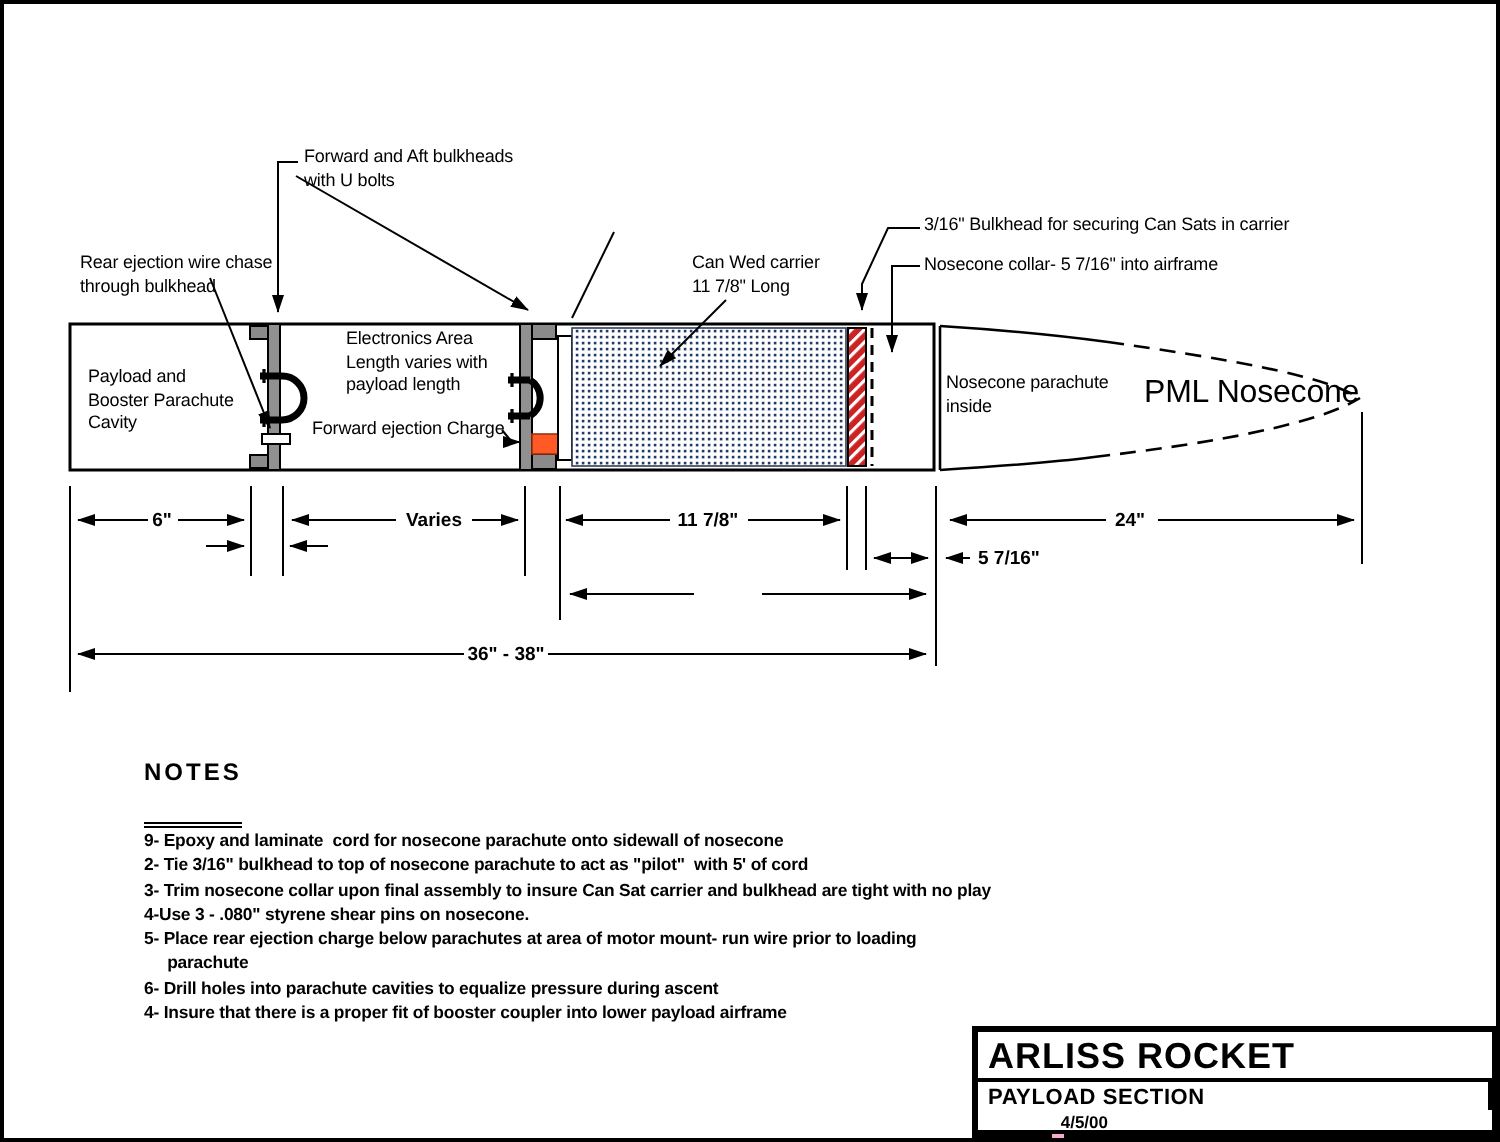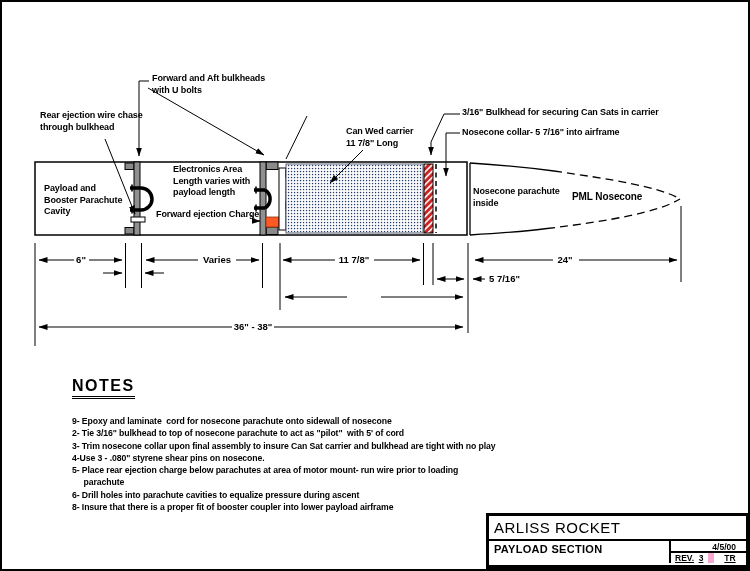--- a/index.html
+++ b/index.html
@@ -1,35 +1,35 @@
 <!DOCTYPE html>
 <html><head>
 <meta charset="utf-8">
 <style>
   html,body{margin:0;padding:0;background:#d8d8d8;}
   #page{position:relative;width:750px;height:571px;background:#ffffff;
         border:2px solid #000;box-sizing:border-box;overflow:hidden;
         font-family:"Liberation Sans",sans-serif;}
   svg{position:absolute;left:0;top:0;}
-  .lbl{position:absolute;font-weight:700;font-size:9px;line-height:11.5px;
+  .lbl{position:absolute;font-weight:400;font-size:9px;line-height:11.5px;
        white-space:pre-line;color:#000;letter-spacing:-0.1px;}
   .dimtxt{font-family:"Liberation Sans",sans-serif;font-weight:700;font-size:9.5px;fill:#000;}
   
   .notes{position:absolute;left:70px;top:375px;}
-  .notes-heading{display:inline-block;font-weight:700;font-size:16px;letter-spacing:1.5px;
-       border-bottom:3px double #000;padding-bottom:1px;margin-bottom:16px;}
+  .notes-heading{display:inline-block;font-weight:700;font-size:12px;letter-spacing:1.5px;
+       border-bottom:3px double #000;padding-bottom:18px;margin-bottom:0;}
   .note-line{font-weight:700;font-size:8.7px;line-height:12.3px;white-space:pre-wrap;
        letter-spacing:-0.1px;}
   
   .tblock{position:absolute;left:484px;top:511px;width:263px;height:60px;
        border:3px solid #000;border-bottom:8px solid #000;box-sizing:border-box;background:#fff;}
-  .tb-title{height:25px;border-bottom:2px solid #000;font-weight:400;font-size:15px;
+  .tb-title{height:25px;border-bottom:2px solid #000;font-weight:700;font-size:18px;
        letter-spacing:0.5px;line-height:24px;padding-left:5px;box-sizing:border-box;
        transform-origin:left center;}
-  .tb-row2{display:flex;height:22px;}
+  .tb-row2{display:flex;height:22px;flex-direction:column;}
   .tb-sub{flex:1;border-right:2px solid #000;font-weight:700;font-size:11px;
        padding:2px 0 0 5px;letter-spacing:0.3px;}
   .tb-right{width:75px;display:flex;flex-direction:column;}
   .tb-date{height:9px;border-bottom:2px solid #000;font-weight:700;font-size:8.5px;
        text-align:right;padding:1px 10px 0 0;}
   .tb-rev{flex:1;display:flex;align-items:center;font-weight:700;font-size:8.5px;text-decoration:underline;}
   .tb-rev-label{padding-left:4px;}
   .tb-rev-num{flex:1;text-align:center;}
   .tb-tr{width:32px;border-left:6px solid #f9a8d4;text-align:center;align-self:stretch;
        display:flex;align-items:center;justify-content:center;}
@@ -141,49 +141,49 @@
     </g>
 
     <text class="dimtxt" x="79" y="261" text-anchor="middle">6"</text>
     <text class="dimtxt" x="215" y="261" text-anchor="middle">Varies</text>
     <text class="dimtxt" x="352" y="261" text-anchor="middle">11 7/8"</text>
     <text class="dimtxt" x="563" y="261" text-anchor="middle">24"</text>
     <text class="dimtxt" x="487" y="280" text-anchor="start">5 7/16"</text>
     <text class="dimtxt" x="251" y="328" text-anchor="middle">36" - 38"</text>
   </svg>
 
-  <div class="lbl" style="left:38px;top:108px">Rear ejection wire chase
+  <div class="lbl" style="left:38px;top:124px">Rear ejection wire chase
 through bulkhead</div>
   <div class="lbl" style="left:150px;top:71px">Forward and Aft bulkheads
 with U bolts</div>
   <div class="lbl" style="left:344px;top:124px">Can Wed carrier
 11 7/8" Long</div>
   <div class="lbl" style="left:460px;top:105px">3/16" Bulkhead for securing Can Sats in carrier</div>
   <div class="lbl" style="left:460px;top:125px">Nosecone collar- 5 7/16" into airframe</div>
   <div class="lbl" style="left:42px;top:181px">Payload and
 Booster Parachute
 Cavity</div>
   <div class="lbl" style="left:171px;top:162px">Electronics Area
 Length varies with
 payload length</div>
   <div class="lbl" style="left:154px;top:207px">Forward ejection Charge</div>
   <div class="lbl" style="left:471px;top:184px">Nosecone parachute
 inside</div>
-  <div class="lbl" style="left:570px;top:189px;font-size:10px">PML Nosecone</div>
+  <div class="lbl" style="left:570px;top:189px;font-size:16px">PML Nosecone</div>
 
   <div class="notes">
     <div class="notes-heading">NOTES</div>
     <div class="note-line">9- Epoxy and laminate  cord for nosecone parachute onto sidewall of nosecone</div>
     <div class="note-line">2- Tie 3/16" bulkhead to top of nosecone parachute to act as "pilot"  with 5' of cord</div>
     <div class="note-line">3- Trim nosecone collar upon final assembly to insure Can Sat carrier and bulkhead are tight with no play</div>
     <div class="note-line">4-Use 3 - .080" styrene shear pins on nosecone.</div>
     <div class="note-line">5- Place rear ejection charge below parachutes at area of motor mount- run wire prior to loading</div>
     <div class="note-line">     parachute</div>
     <div class="note-line">6- Drill holes into parachute cavities to equalize pressure during ascent</div>
-    <div class="note-line">8- Insure that there is a proper fit of booster coupler into lower payload airframe</div>
+    <div class="note-line">4- Insure that there is a proper fit of booster coupler into lower payload airframe</div>
   </div>
 
   <div class="tblock">
     <div class="tb-title">ARLISS ROCKET</div>
     <div class="tb-row2">
       <div class="tb-sub">PAYLOAD SECTION</div>
       <div class="tb-right">
         <div class="tb-date">4/5/00</div>
         <div class="tb-rev">
           <span class="tb-rev-label">REV.</span>

